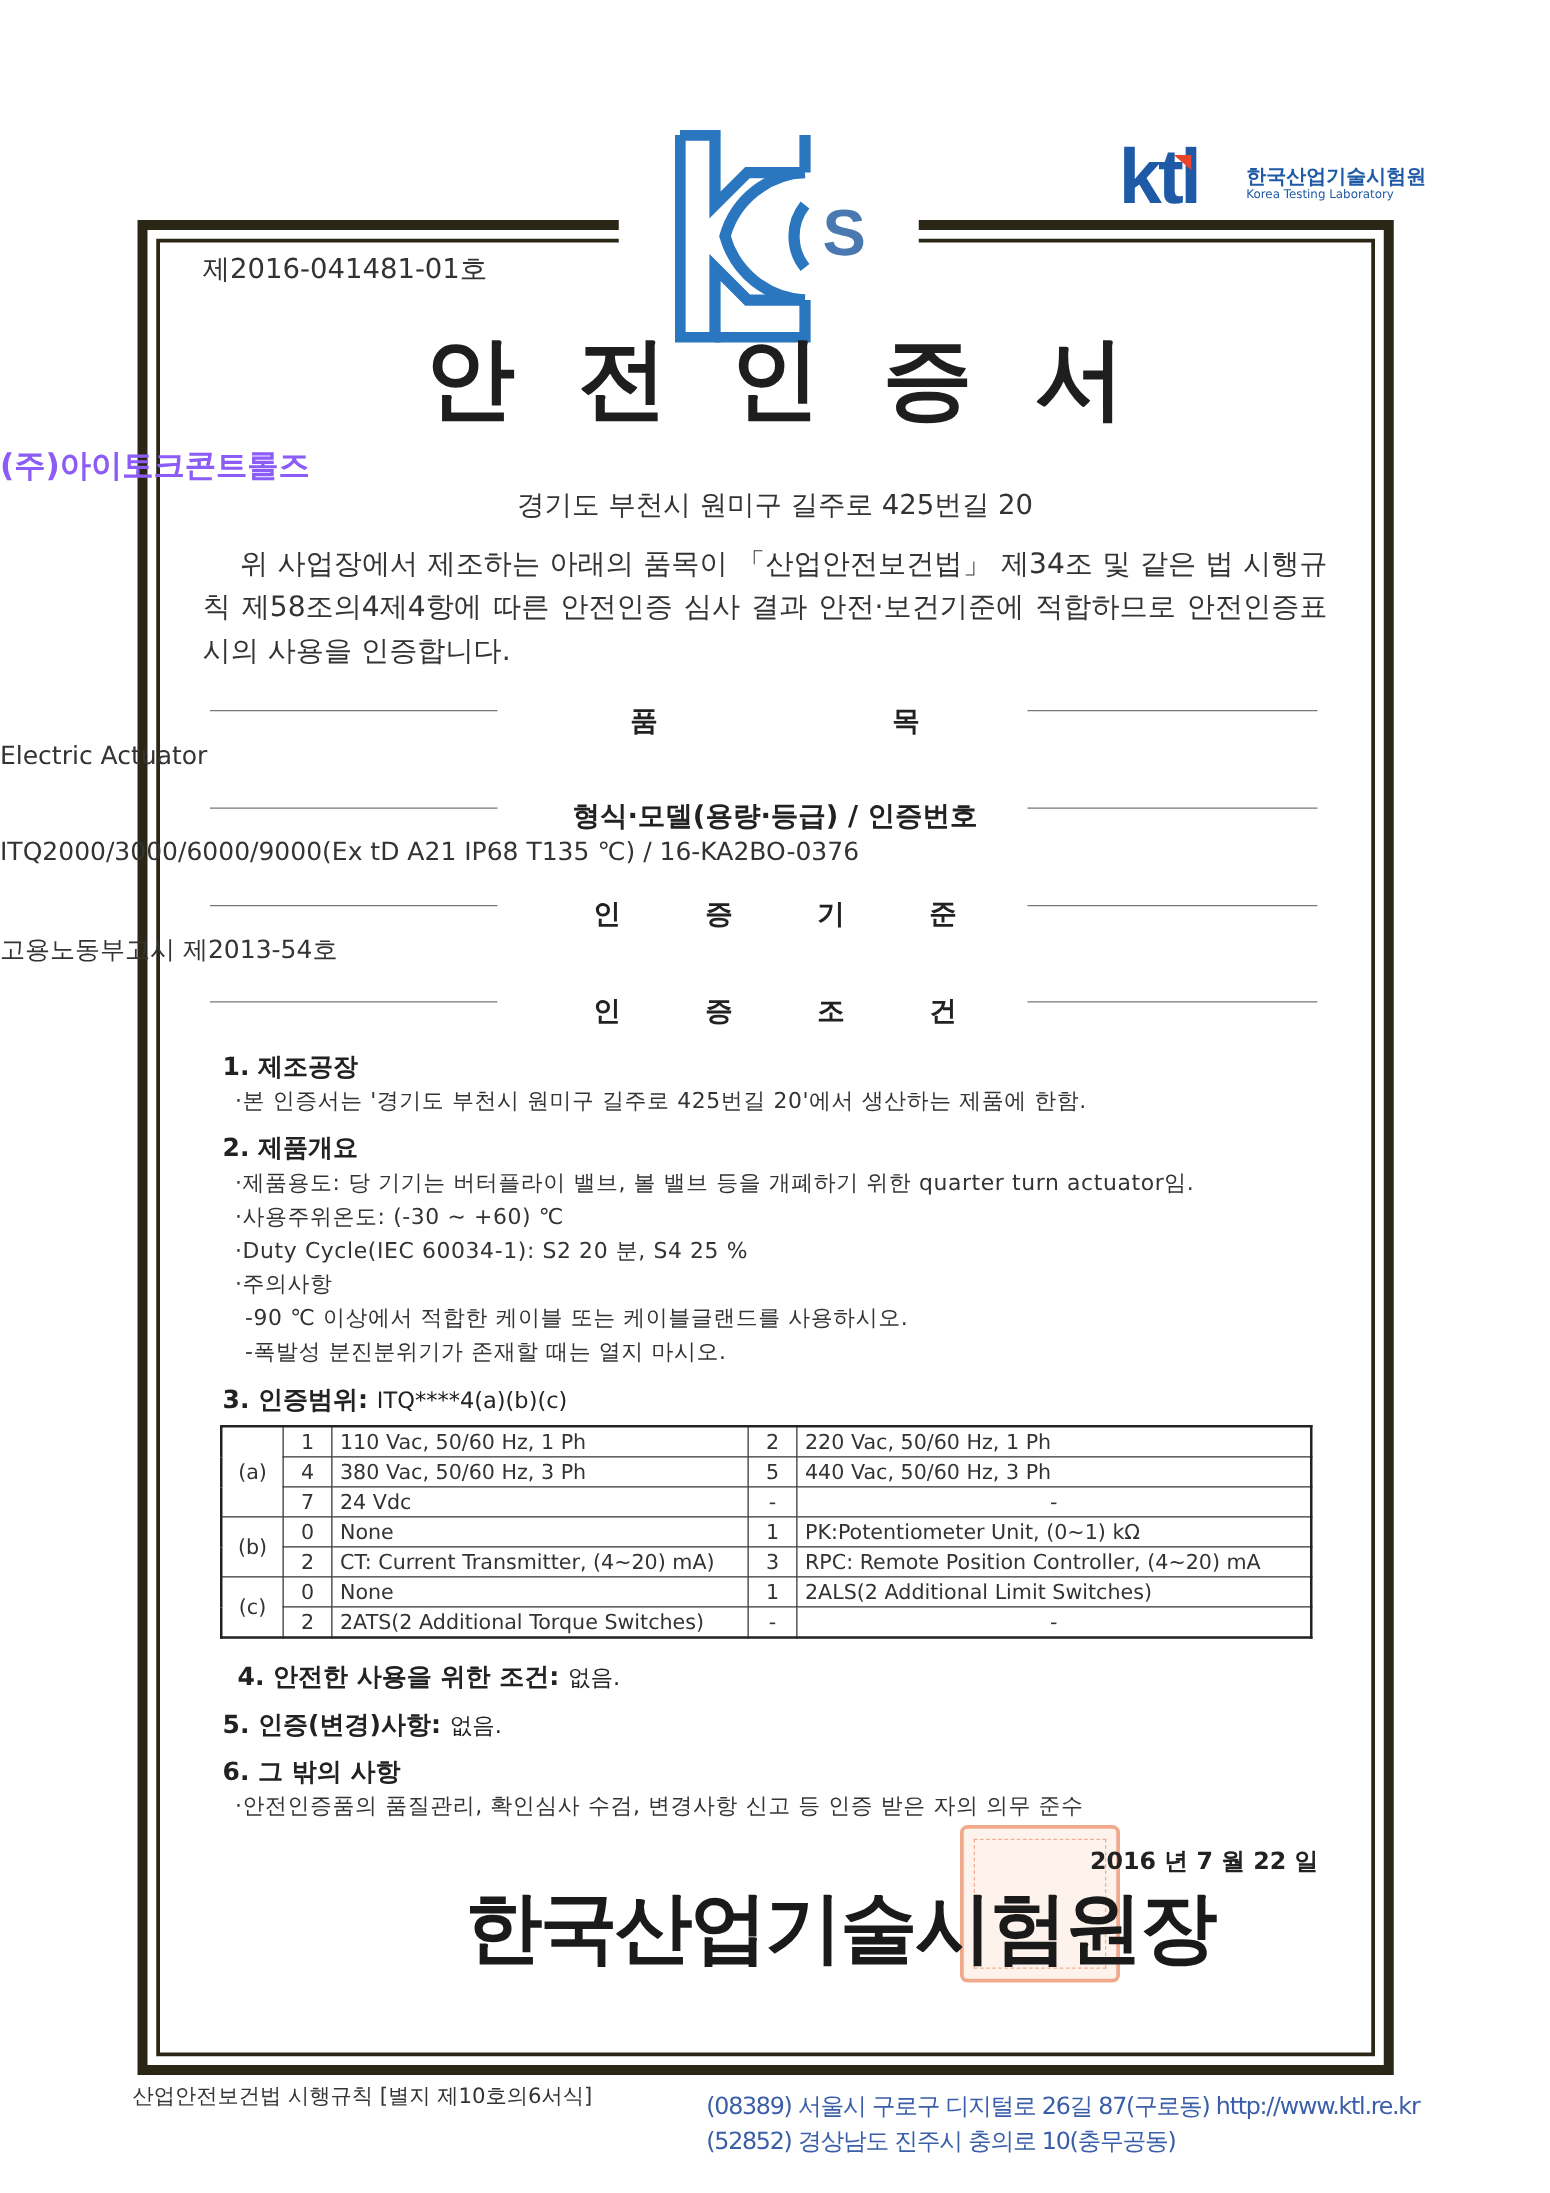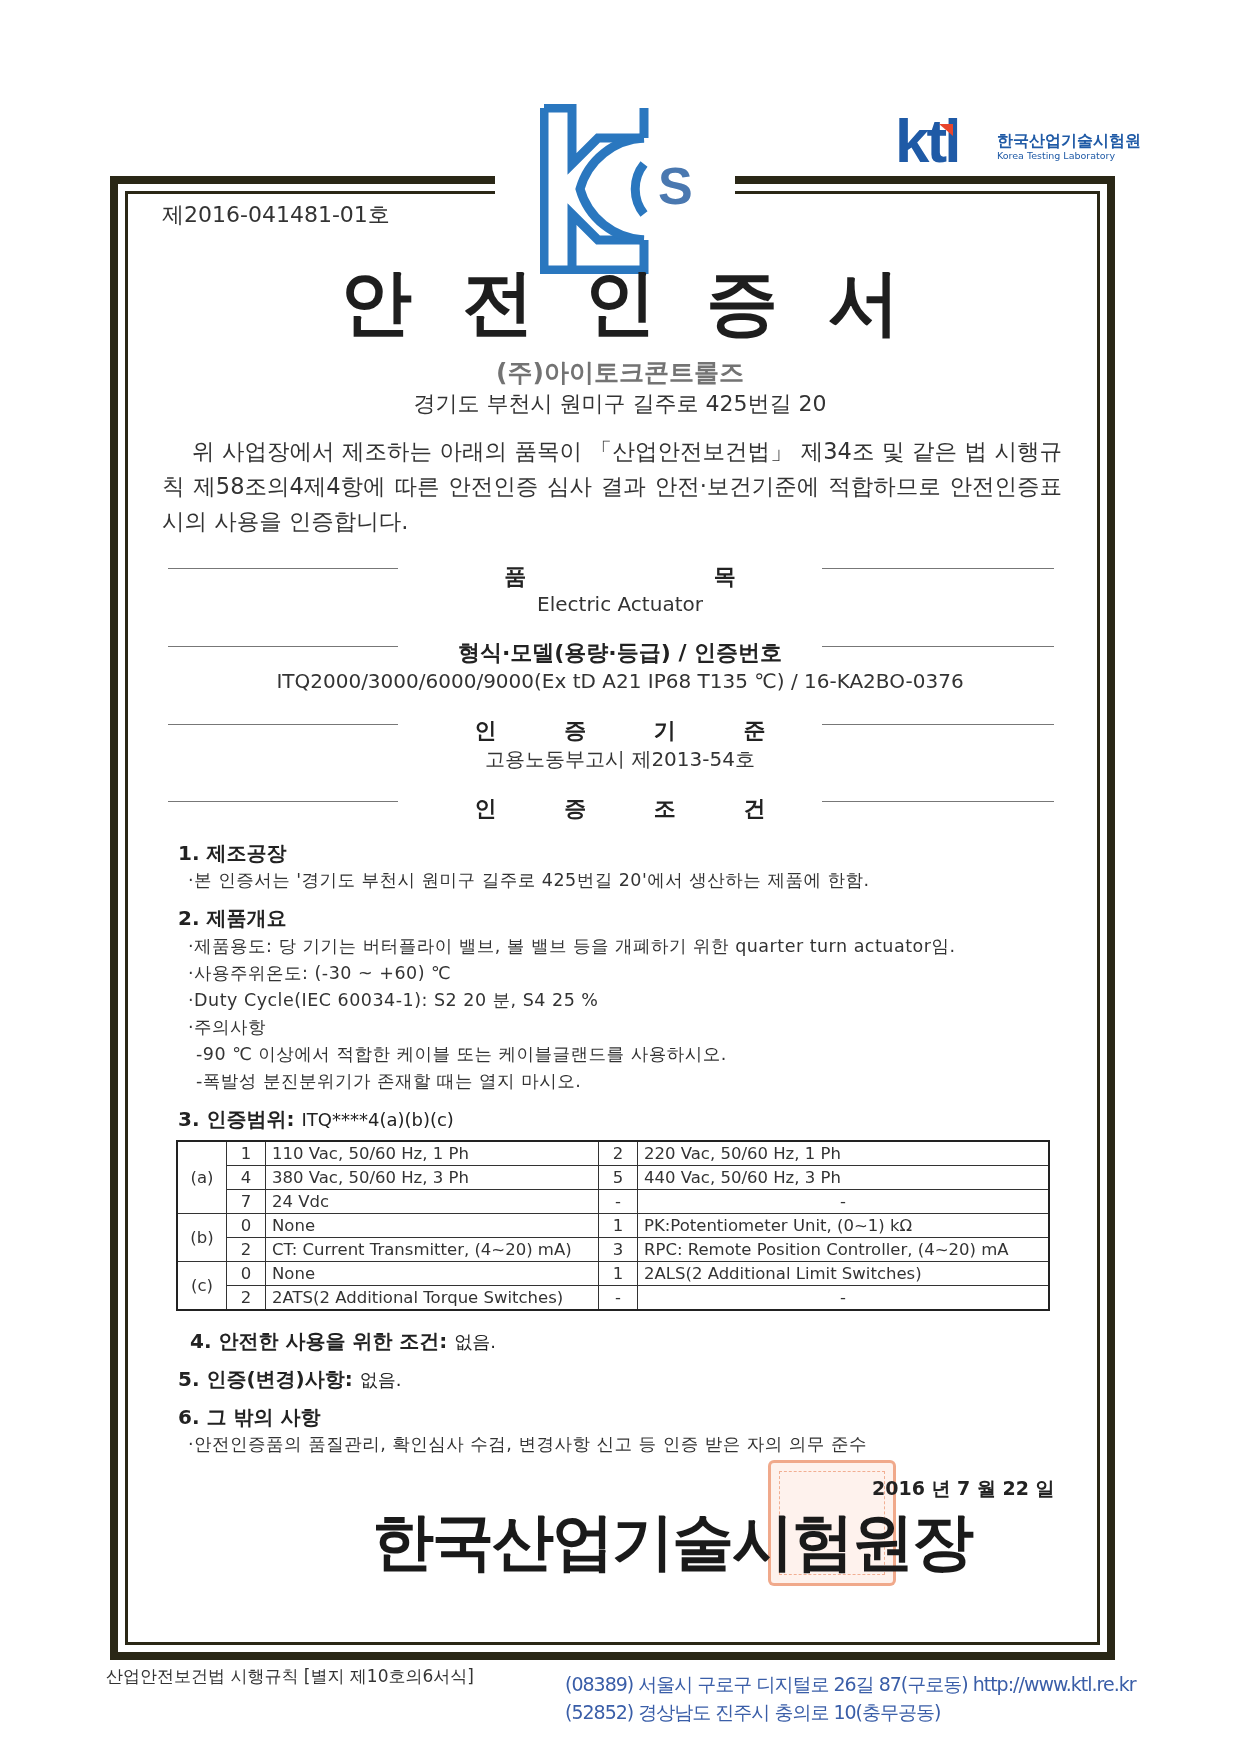--- a/index.html
+++ b/index.html
@@ -20,28 +20,28 @@
     .ktl-logo { left: 895px; top: 110px; width: 230px; height: 60px; }
     .ktl-text-ko { left: 997px; top: 131px; font-size: 16px; font-weight: bold; color: #1f5aa6; white-space: nowrap; }
     .ktl-text-en { left: 997px; top: 150px; font-size: 9.5px; color: #1f5aa6; white-space: nowrap; }
 
     .cert-no { left: 162px; top: 200px; font-size: 22px; color: #333; }
 
     .title { left: 340px; top: 262px; width: 560px; font-size: 72px; font-weight: bold; color: #1e1e1e;
              display: flex; justify-content: space-between; line-height: 80px; }
     .title span { display: inline-block; }
 
-    .company { left: 0; width: 1240px; top: 356px; text-align: center; font-size: 25px; font-weight: bold; color: #737373; }
+    .company { left: 0; width: 1240px; top: 356px; font-size: 25px; font-weight: bold; color: #8b5cf6; }
     .company-addr { left: 0; width: 1240px; top: 389px; text-align: center; font-size: 22px; color: #333; }
 
     .statement { left: 162px; top: 434px; width: 900px; font-size: 22.5px; line-height: 35px; color: #333;
                  text-align: justify; text-indent: 30px; }
 
     .section-head { left: 0; width: 1240px; text-align: center; font-weight: bold; font-size: 22px; color: #222; }
-    .section-val { left: 0; width: 1240px; text-align: center; font-size: 20px; color: #333; }
+    .section-val { left: 0; width: 1240px; font-size: 20px; color: #333; }
     .hr-left { left: 168px; width: 230px; height: 1px; background: #777; }
     .hr-right { left: 822px; width: 232px; height: 1px; background: #777; }
     .spaced { letter-spacing: 30px; margin-right: -30px; }
     .spaced2 { letter-spacing: 90px; margin-right: -90px; }
 
     .cond-h { left: 178px; font-size: 20px; font-weight: bold; color: #222; }
     .cond-h .normal { font-weight: normal; font-size: 18px; }
     .cond-t { left: 188px; font-size: 17.5px; color: #333; white-space: nowrap; letter-spacing: 0.5px; }
 
     table.scope { left: 176px; top: 1140px; width: 874px; border-collapse: collapse; font-size: 16.5px; color: #333; }

